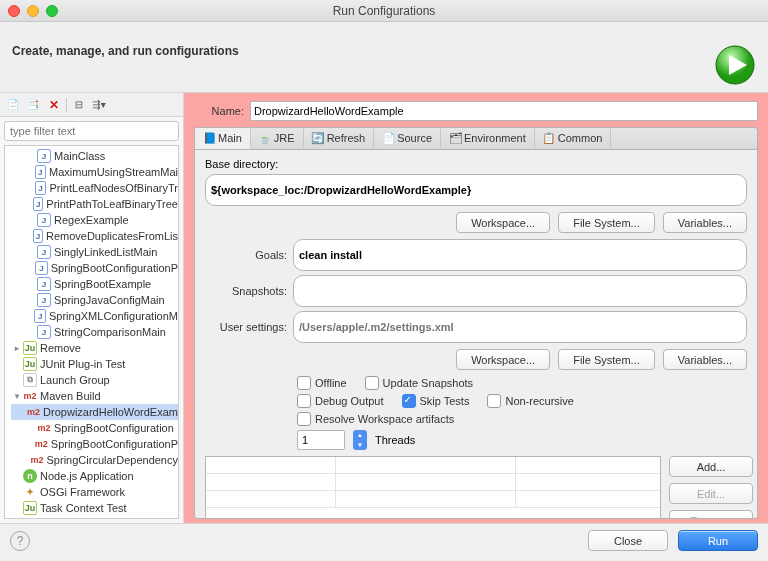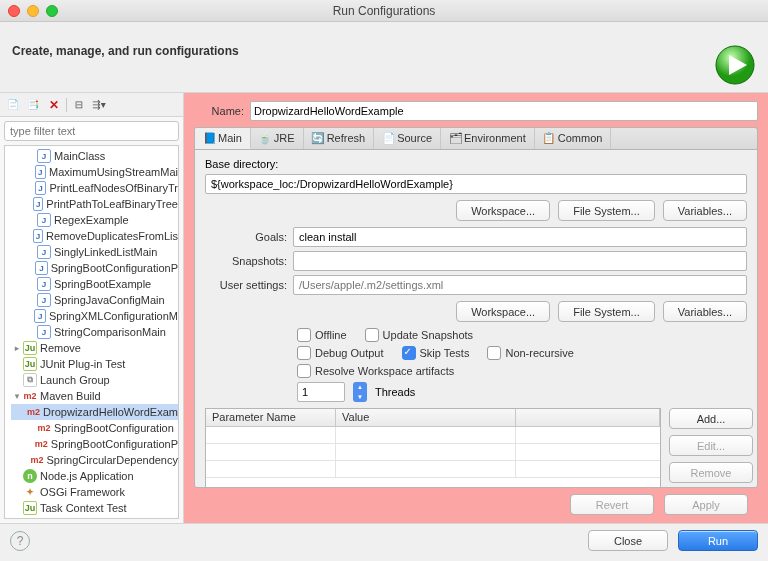--- a/index.html
+++ b/index.html
@@ -44,21 +44,21 @@
 .namerow label { width:50px; text-align:right; color:#333; }
 .namerow input { flex:1; height:20px; border:1px solid #b5b5b5; background:#fff; padding:0 3px; border-radius:2px;}
 
 .tabs { display:flex; align-items:flex-end; height:22px; background:linear-gradient(#e6e6e6,#dadada); border:1px solid #b5b5b5; border-bottom:none; border-radius:3px 3px 0 0; overflow:hidden;}
 .tab { display:flex; align-items:center; gap:3px; padding:0 8px; height:22px; border-right:1px solid #c8c8c8; color:#333; cursor:default;}
 .tab.active { background:#efefef; border-bottom:1px solid #efefef; position:relative; top:0;}
 .tab .ti { width:12px; height:12px; display:inline-block; }
 .tabbody { flex:1; border:1px solid #b5b5b5; border-top:1px solid #b5b5b5; background:#efefef; padding:8px 10px; overflow:auto; border-radius:0 0 3px 3px;}
 .fieldrow { display:flex; align-items:center; margin:4px 0; gap:6px;}
 .fieldrow > label { width:82px; text-align:right; color:#333;}
-.fieldrow .inp, .wideinp { flex:1; height:20px; border:1px solid #b5b5b5; background:#fff; padding:0 5px; border-radius:2px;}
+.fieldrow .inp, .wideinp { flex:1; height:32px; border:1px solid #b5b5b5; background:#fff; padding:0 5px; border-radius:10px;font-weight:bold;}
 .btnrow { display:flex; gap:8px; justify-content:flex-end; margin:6px 0;}
 .btn { min-width:84px; height:21px; background:linear-gradient(#fff,#f1f1f1); border:1px solid #b5b5b5; border-radius:4px; color:#333; display:inline-flex; align-items:center; justify-content:center; padding: 0 14px; box-shadow:0 1px 0 rgba(255,255,255,.6) inset;}
 .btn.primary { background:linear-gradient(#5aa8ff,#2a7be8); color:#fff; border:1px solid #2468c4;}
 .btn:disabled, .btn.disabled { color:#a5a5a5; }
 .cbrow { display:flex; align-items:center; gap:18px; margin:4px 0 4px 92px;}
 .cbrow label { display:flex; align-items:center; gap:4px; color:#333;}
 .cb { appearance:none; width:14px; height:14px; border:1px solid #9a9a9a; border-radius:3px; background:#fff; position:relative;}
 .cb:checked { background:#3e86ed; border-color:#3e86ed;}
 .cb:checked::after { content:"✓"; position:absolute; color:#fff; font-size:10px; left:1px; top:-1px;}
 .threadsrow { display:flex; align-items:center; gap:8px; margin:4px 0 4px 92px;}
@@ -339,25 +339,20 @@
       <div class="threadsrow">
         <input value="1" style="">
         <div class="stepper">
             <div>▲</div>
             <div>▼</div>
           </div>
         <span>Threads</span>
       </div>
       <div class="paramwrap">
         <div class="ptable">
-          <div class="ph">
-            <div>Parameter Name</div>
-            <div>Value</div>
-            <div style="flex:1"></div>
-          </div>
           <div class="prow">
               <div></div>
               <div></div>
               <div style="flex:1"></div>
             </div>
           <div class="prow">
               <div></div>
               <div></div>
               <div style="flex:1"></div>
             </div>
@@ -366,24 +361,20 @@
               <div></div>
               <div style="flex:1"></div>
             </div>
         </div>
         <div class="pbtns">
           <button class="btn">Add...</button>
           <button class="btn disabled">Edit...</button>
           <button class="btn disabled">Remove</button>
         </div>
       </div>
-    </div>
-    <div class="dialog-btns">
-      <button class="btn disabled">Revert</button>
-      <button class="btn disabled">Apply</button>
     </div>
   </div>
 </div>
 
 <div class="footer">
   <div class="help">?</div>
   <div style="display:flex; gap:10px;">
     <button class="btn" style="min-width:80px;">Close</button>
     <button class="btn primary" style="min-width:80px;">Run</button>
   </div>

